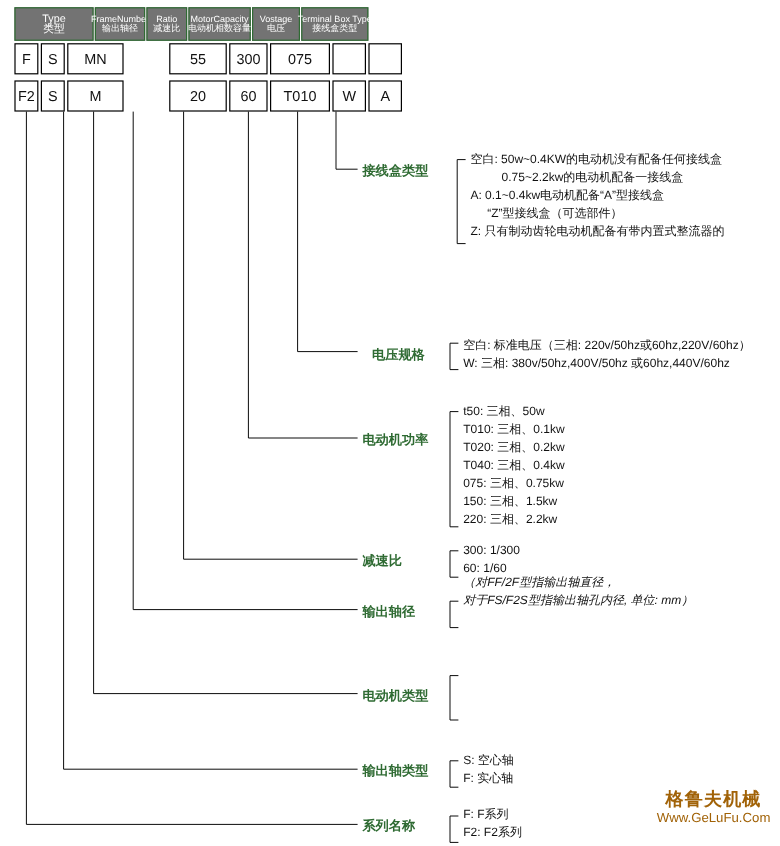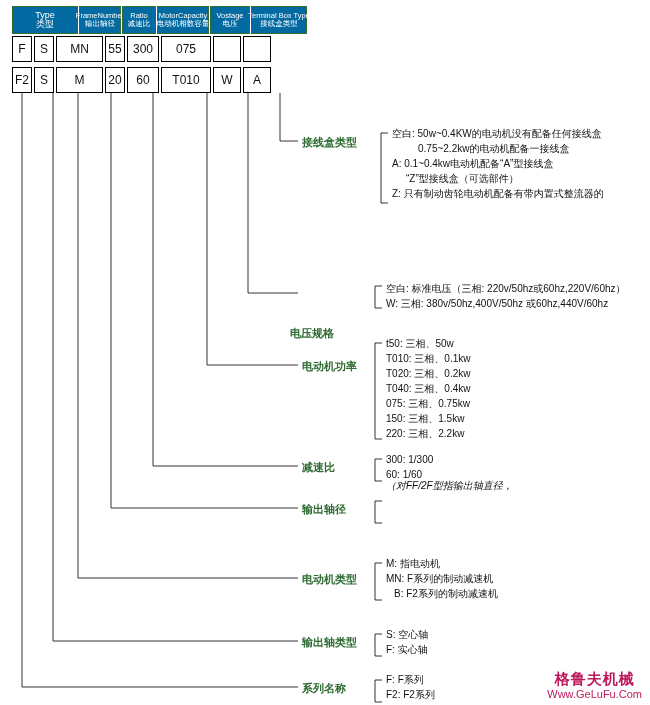--- a/index.html
+++ b/index.html
@@ -23,21 +23,21 @@
 
   
   .hdr-row {
     position: absolute;
     top: 6px;
     left: 12px;
     display: flex;
     align-items: flex-end;
   }
   .hdr-box {
-    background: #0369a1;
+    background: #737373;
     color: #ffffff;
     border: 1px solid #2f6b33;
     height: 28px;
     margin-right: 1px;
     display: flex;
     flex-direction: column;
     align-items: center;
     justify-content: center;
     line-height: 1.05;
     text-align: center;
@@ -72,21 +72,21 @@
     align-items: center;
     justify-content: center;
     font-size: 12px;
     box-sizing: border-box;
     background: #fff;
     white-space: nowrap;
   }
   .cell.c-a { width: 20px; }
   .cell.c-b { width: 20px; }
   .cell.c-c { width: 47px; }
-  .cell.c-d { width: 20px; }
+  .cell.c-d { width: 48px; margin-left: 36px; }
   .cell.c-e { width: 32px; }
   .cell.c-f { width: 50px; }
   .cell.c-g { width: 28px; }
   .cell.c-h { width: 28px; }
   .cell.empty { }
 
   
   svg.lines {
     position: absolute;
     left: 0;
@@ -110,23 +110,23 @@
     font-size: 10px;
     line-height: 15px;
     white-space: nowrap;
   }
   .desc div { white-space: nowrap; }
 
   
   .wm {
     position: absolute;
     right: 8px;
-    bottom: 4px;
+    bottom: 16px;
     text-align: center;
-    color: #be185d;
+    color: #a16207;
     line-height: 1.2;
   }
   .wm .wm1 { font-size: 15px; font-weight: bold; letter-spacing: 1px; }
   .wm .wm2 { font-size: 11px; }
 </style>
 </head>
 <body>
 
 <div id="root">
 
@@ -210,21 +210,21 @@
 
       <path d="M 382 563 L 375 563 L 375 600 L 382 600"></path>
 
       <path d="M 382 634 L 375 634 L 375 656 L 382 656"></path>
 
       <path d="M 382 680 L 375 680 L 375 702 L 382 702"></path>
     </g>
   </svg>
 
   <div class="sec-label" style="left:302px; top:135px;">接线盒类型</div>
-  <div class="sec-label" style="left:290px; top:288px;margin-top:38px;">电压规格</div>
+  <div class="sec-label" style="left:310px; top:288px;">电压规格</div>
   <div class="sec-label" style="left:302px; top:359px;">电动机功率</div>
   <div class="sec-label" style="left:302px; top:460px;">减速比</div>
   <div class="sec-label" style="left:302px; top:502px;">输出轴径</div>
   <div class="sec-label" style="left:302px; top:572px;">电动机类型</div>
   <div class="sec-label" style="left:302px; top:635px;">输出轴类型</div>
   <div class="sec-label" style="left:302px; top:681px;">系列名称</div>
 
   <div class="desc" style="left:392px; top:126px;">
     <div>空白: 50w~0.4KW的电动机没有配备任何接线盒</div>
     <div style="padding-left:26px;">0.75~2.2kw的电动机配备一接线盒</div>
@@ -248,27 +248,23 @@
     <div>220: 三相、2.2kw</div>
   </div>
 
   <div class="desc" style="left:386px; top:452px;">
     <div>300: 1/300</div>
     <div>60: 1/60</div>
   </div>
 
   <div class="desc" style="left:386px; top:478px;font-style:italic;">
     <div>（对FF/2F型指输出轴直径，</div>
-  </div>
-
-  <div class="desc" style="left:386px; top:556px;">
-    <div>M: 指电动机</div>
-    <div>MN: F系列的制动减速机</div>
-    <div style="padding-left:8px;">B: F2系列的制动减速机</div>
-  </div>
+    <div>对于FS/F2S型指输出轴孔内径, 单位: mm）</div>
+  </div>
+
 
   <div class="desc" style="left:386px; top:627px;">
     <div>S: 空心轴</div>
     <div>F: 实心轴</div>
   </div>
 
   <div class="desc" style="left:386px; top:672px;">
     <div>F: F系列</div>
     <div>F2: F2系列</div>
   </div>

